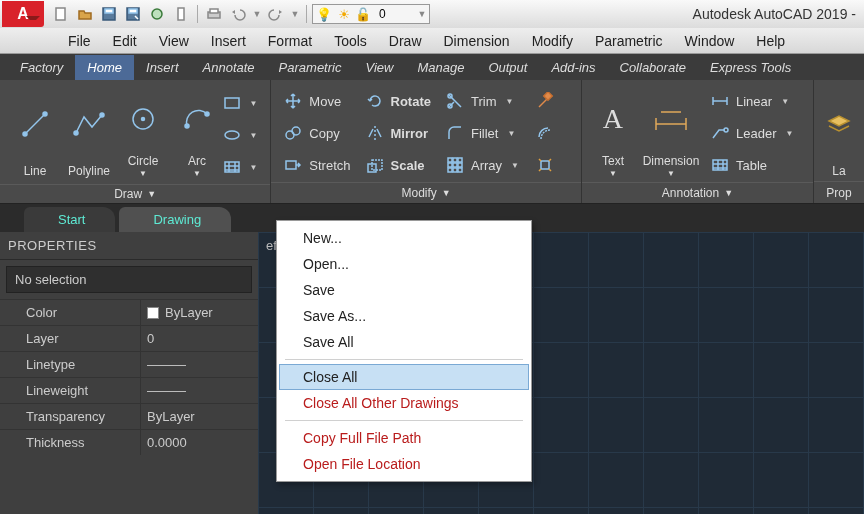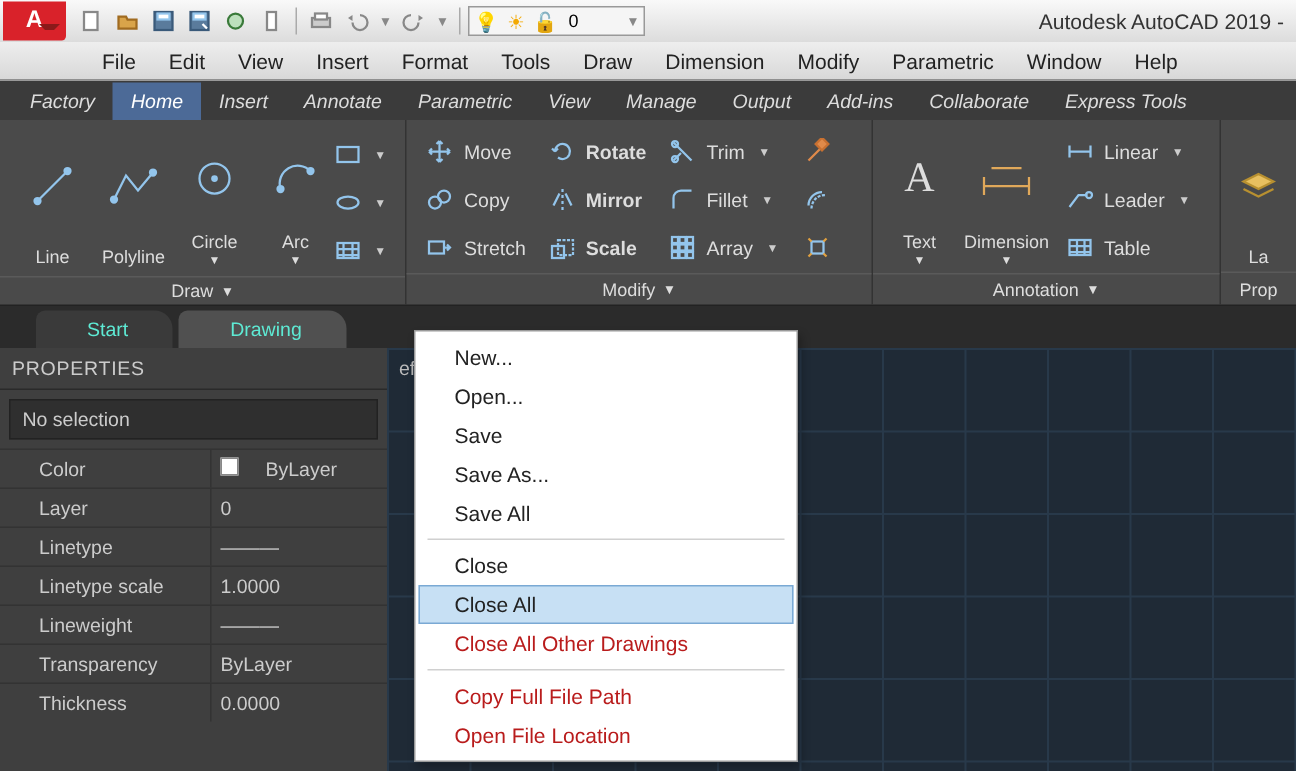--- a/index.html
+++ b/index.html
@@ -52,21 +52,21 @@
 .draw-tab.inactive { background: #3a3a3a; }
 
 
 .workspace { display: flex; height: calc(514px - 28px - 26px - 26px - 124px - 28px); }
 .properties { width: 258px; background: #3f3f3f; display: flex; flex-direction: column; color: #ccc; }
 .prop-header { padding: 6px 8px; font-size: 13px; letter-spacing: 0.5px; border-bottom: 1px solid #2a2a2a; }
 .prop-select { margin: 6px; background: #2f2f2f; border: 1px solid #222; padding: 5px 8px; font-size: 13px; }
 .prop-cat { background: #4a4a4a; padding: 4px 8px; font-weight: bold; color: #fff; font-size: 13px; }
 .prop-row { display: flex; border-top: 1px solid #333; font-size: 13px; }
 .prop-row .k { width: 140px; padding: 5px 8px 5px 26px; color: #ccc; }
-.prop-row .v { flex: 1; padding: 5px 6px; border-left: 1px solid #333; display: flex; align-items: flex-start; gap: 18px; overflow: hidden; white-space: nowrap; }
+.prop-row .v { flex: 1; padding: 5px 6px; border-left: 1px solid #333; display: flex; align-items: center; gap: 6px; overflow: hidden; white-space: nowrap; }
 .swatch { width: 12px; height: 12px; border: 1px solid #888; background: #fff; }
 
 .canvas { flex: 1; background: #1f2a36; position: relative; }
 .canvas::before { content: ''; position: absolute; inset: 0; background-image: linear-gradient(#28394a 1px, transparent 1px), linear-gradient(90deg, #28394a 1px, transparent 1px); background-size: 55px 55px; }
 .view-label { position: absolute; left: 8px; top: 6px; color: #bbb; font-size: 13px; }
 
 
 .context-menu { position: absolute; left: 276px; top: 220px; width: 256px; background: #fff; border: 1px solid #9a9a9a; box-shadow: 2px 3px 6px rgba(0,0,0,0.3); padding: 4px 2px; color: #222; z-index: 50; }
 .ctx-item { padding: 5px 10px 5px 24px; font-size: 14px; }
 .ctx-item.disabled { color: #b91c1c; }
@@ -486,24 +486,20 @@
       </div>
     <div class="prop-row">
         <div class="k">Layer</div>
         <div class="v">0</div>
       </div>
     <div class="prop-row">
         <div class="k">Linetype</div>
         <div class="v">———</div>
       </div>
     <div class="prop-row">
-        <div class="k">Linetype scale</div>
-        <div class="v">1.0000</div>
-      </div>
-    <div class="prop-row">
         <div class="k">Lineweight</div>
         <div class="v">———</div>
       </div>
     <div class="prop-row">
         <div class="k">Transparency</div>
         <div class="v">ByLayer</div>
       </div>
     <div class="prop-row">
         <div class="k">Thickness</div>
         <div class="v">0.0000</div>
@@ -514,19 +510,18 @@
   </div>
 </div>
 
 <div class="context-menu">
   <div class="ctx-item">New...</div>
   <div class="ctx-item">Open...</div>
   <div class="ctx-item">Save</div>
   <div class="ctx-item">Save As...</div>
   <div class="ctx-item">Save All</div>
   <div class="ctx-sep"></div>
-  <div class="ctx-item">Close</div>
   <div class="ctx-item highlight">Close All</div>
   <div class="ctx-item disabled">Close All Other Drawings</div>
   <div class="ctx-sep"></div>
   <div class="ctx-item disabled">Copy Full File Path</div>
   <div class="ctx-item disabled">Open File Location</div>
 </div>
 
 </body></html>

